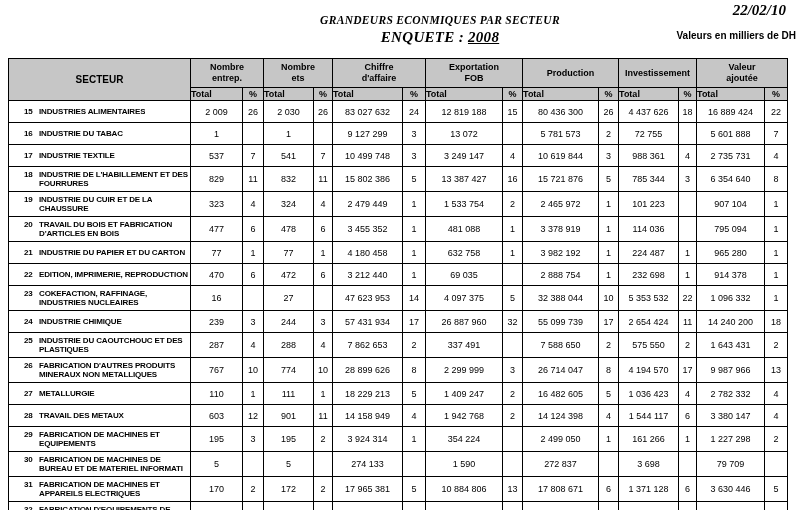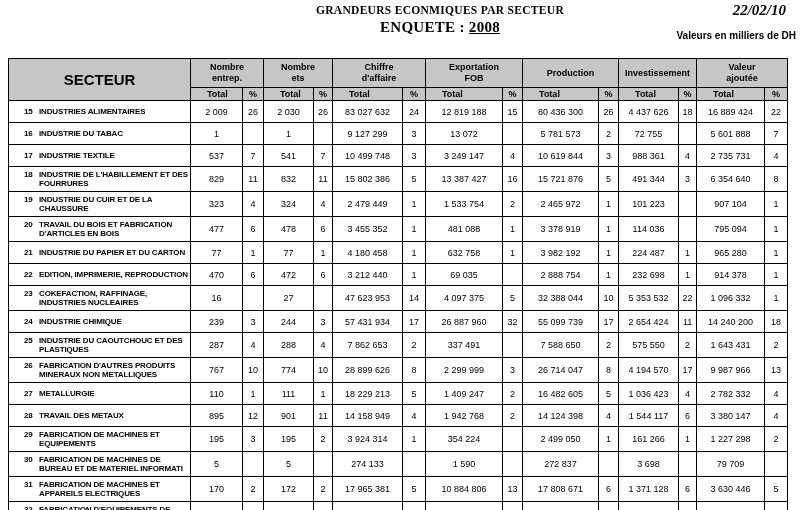--- a/index.html
+++ b/index.html
@@ -3,22 +3,22 @@
 <meta charset="utf-8">
 <style>
   html,body{margin:0;padding:0;}
   body{
     width:800px;height:510px;background:#ffffff;
     font-family:"Liberation Sans",sans-serif;color:#000;
     position:relative;overflow:hidden;
   }
   .page{position:absolute;inset:0;}
   .title-wrap{
-    position:absolute;top:4px;left:90px;width:700px;text-align:center;
-    font-family:"Liberation Serif",serif;font-weight:bold;
+    position:absolute;top:14px;left:90px;width:700px;text-align:center;
+    font-family:"Liberation Serif",serif;font-style:italic;font-weight:bold;
   }
   .title{font-size:11.5px;letter-spacing:.3px;}
   .subtitle{font-size:15px;margin-top:3px;letter-spacing:.3px;}
   .year{text-decoration:underline;}
   .date{
     position:absolute;top:2px;right:14px;
     font-family:"Liberation Serif",serif;font-style:italic;font-weight:bold;font-size:15px;
   }
   .units{
     position:absolute;top:30px;right:4px;
@@ -32,22 +32,22 @@
   th,td{
     border:1px solid #000;
     padding:0 2px;overflow:hidden;vertical-align:middle;
   }
   thead th{
     background:#c6c6c6;font-weight:bold;font-size:9px;
     text-align:center;white-space:pre-line;line-height:11px;
   }
   tr.group-row th{height:28px;}
   tr.sub-row th{height:12px;line-height:10px;}
-  tr.sub-row th.tlab{text-align:left;padding-left:16px;}
-  th.secteur-h{font-size:15px;margin-top:8px;}
+  tr.sub-row th.tlab{text-align:left;padding-left:0;}
+  th.secteur-h{font-size:10px;margin-top:8px;}
   td.val{font-size:9px;text-align:center;white-space:nowrap;}
   td.pct{font-size:9px;text-align:center;white-space:nowrap;}
   td.sector{
     font-weight:bold;font-size:8px;letter-spacing:-0.15px;
     line-height:9.5px;padding-left:15px;white-space:nowrap;
   }
   .sec-num{display:inline-block;width:15px;vertical-align:top;}
   .sec-name{display:inline-block;white-space:pre;vertical-align:top;max-width:158px;overflow:hidden;}
   tr.short td{height:21px;}
   tr.tall td{height:24px;}
@@ -174,21 +174,21 @@
           <td class="val">829</td>
           <td class="pct">11</td>
           <td class="val">832</td>
           <td class="pct">11</td>
           <td class="val">15 802 386</td>
           <td class="pct">5</td>
           <td class="val">13 387 427</td>
           <td class="pct">16</td>
           <td class="val">15 721 876</td>
           <td class="pct">5</td>
-          <td class="val">491 344</td>
+          <td class="val">785 344</td>
           <td class="pct">3</td>
           <td class="val">6 354 640</td>
           <td class="pct">8</td>
         </tr>
         <tr class="tall">
           <td class="sector"><span class="sec-num">19</span><span class="sec-name">INDUSTRIE DU CUIR ET DE LA
 CHAUSSURE</span></td>
           <td class="val">323</td>
           <td class="pct">4</td>
           <td class="val">324</td>
@@ -339,21 +339,21 @@
           <td class="pct">2</td>
           <td class="val">16 482 605</td>
           <td class="pct">5</td>
           <td class="val">1 036 423</td>
           <td class="pct">4</td>
           <td class="val">2 782 332</td>
           <td class="pct">4</td>
         </tr>
         <tr class="short">
           <td class="sector"><span class="sec-num">28</span><span class="sec-name">TRAVAIL DES METAUX</span></td>
-          <td class="val">895</td>
+          <td class="val">603</td>
           <td class="pct">12</td>
           <td class="val">901</td>
           <td class="pct">11</td>
           <td class="val">14 158 949</td>
           <td class="pct">4</td>
           <td class="val">1 942 768</td>
           <td class="pct">2</td>
           <td class="val">14 124 398</td>
           <td class="pct">4</td>
           <td class="val">1 544 117</td>

